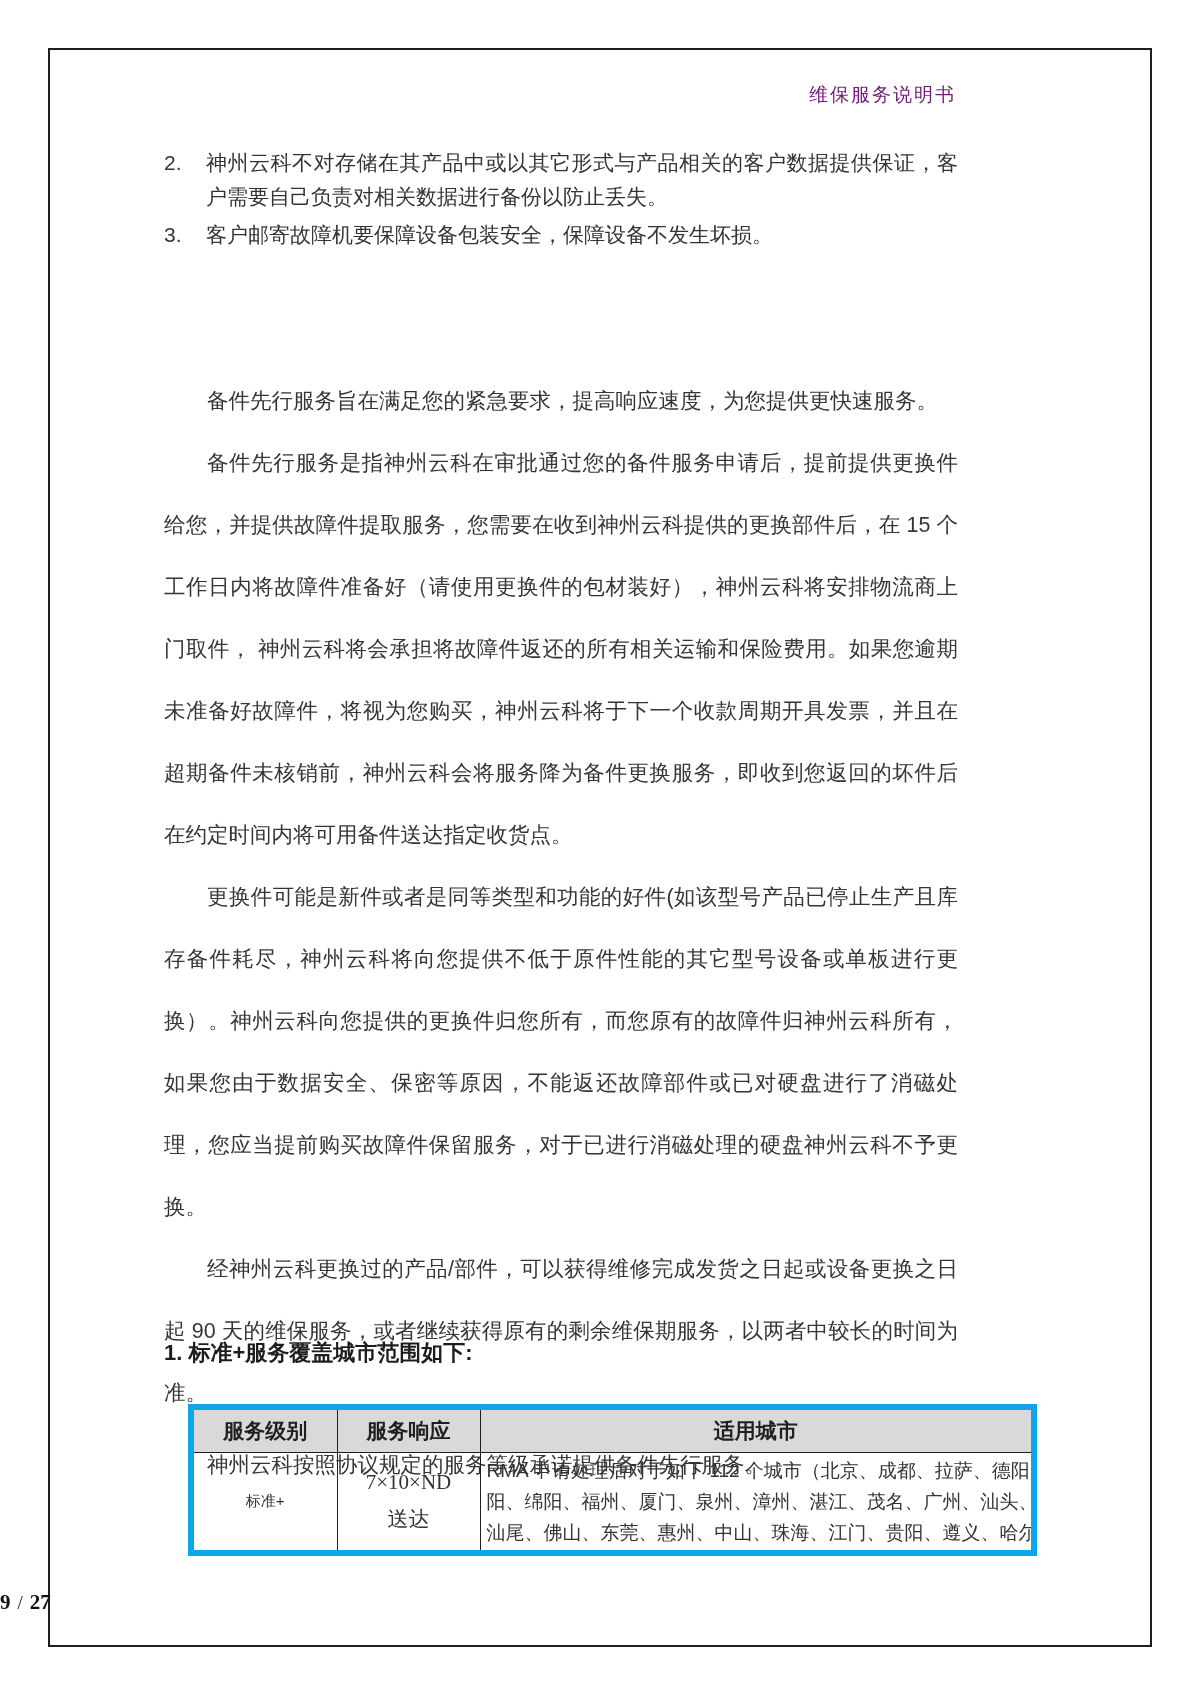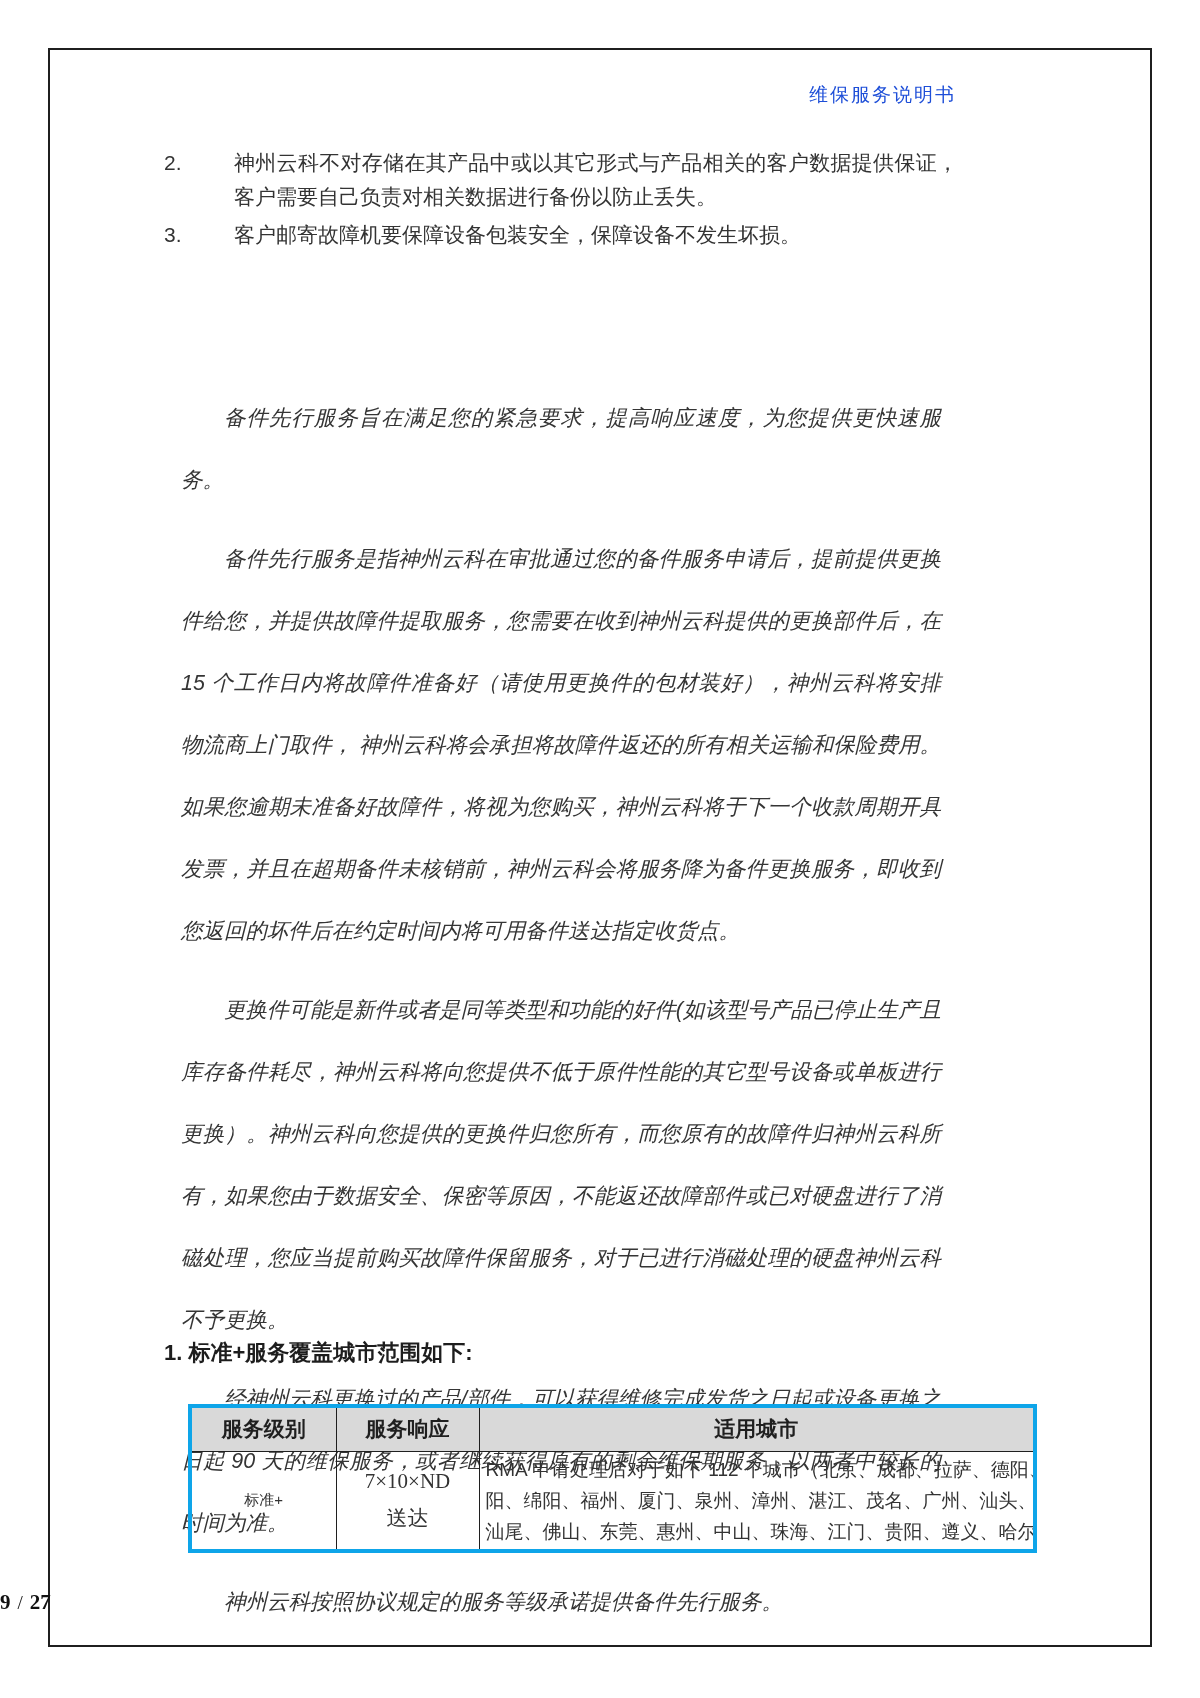--- a/index.html
+++ b/index.html
@@ -13,45 +13,45 @@
   }
   .frame{
     position:absolute;left:48px;top:48px;
     width:1104px;height:1599px;
     border:2px solid #1f1f1f;
     box-sizing:border-box;
   }
   .header-title{
     position:absolute;top:82px;right:244px;
     font-family:"Liberation Serif",serif;
-    font-size:19px;color:#1d4ed8;letter-spacing:2px;
+    font-size:19px;color:#701a75;letter-spacing:2px;
   }
   .olist{position:absolute;left:164px;top:146px;width:794px;}
   .olist-item{display:flex;font-size:21px;line-height:34px;margin-bottom:4px;color:#333;}
   .olist-num{width:42px;flex:none;}
-  .olist-text{flex:1;text-align:justify;margin-left:28px;}
+  .olist-text{flex:1;text-align:justify;}
   .sec-head{
     position:absolute;left:164px;top:303px;
     font-size:26px;font-weight:bold;color:#262626;
   }
   .sec-num{margin-right:38px;}
   .paras{
     position:absolute;left:164px;top:370px;width:794px;
     font-size:21.5px;line-height:62px;text-align:justify;color:#353535;
   }
-  .paras p{margin:17px;text-indent:43px;font-style:italic;}
+  .paras p{margin:0;text-indent:43px;}
   .paras p.p-last{margin-top:10px;}
   .sub-head{
     position:absolute;left:164px;top:1338px;
     font-size:22px;font-weight:bold;color:#1d1d1d;
   }
   .svc-table{
     position:absolute;left:188px;top:1404px;width:849px;
     border-collapse:collapse;table-layout:fixed;
-    border:4px solid #0ea5e9;
+    border:6px solid #0ea5e9;
   }
   .svc-table th,.svc-table td{
     border:1px solid #1f1f1f;box-sizing:border-box;
   }
   .svc-table th{
     background:#d9d9d9;height:45px;
     font-size:21px;font-weight:bold;color:#1f1f1f;text-align:center;
   }
   .col-level{width:146px;}
   .col-resp{width:143px;}

